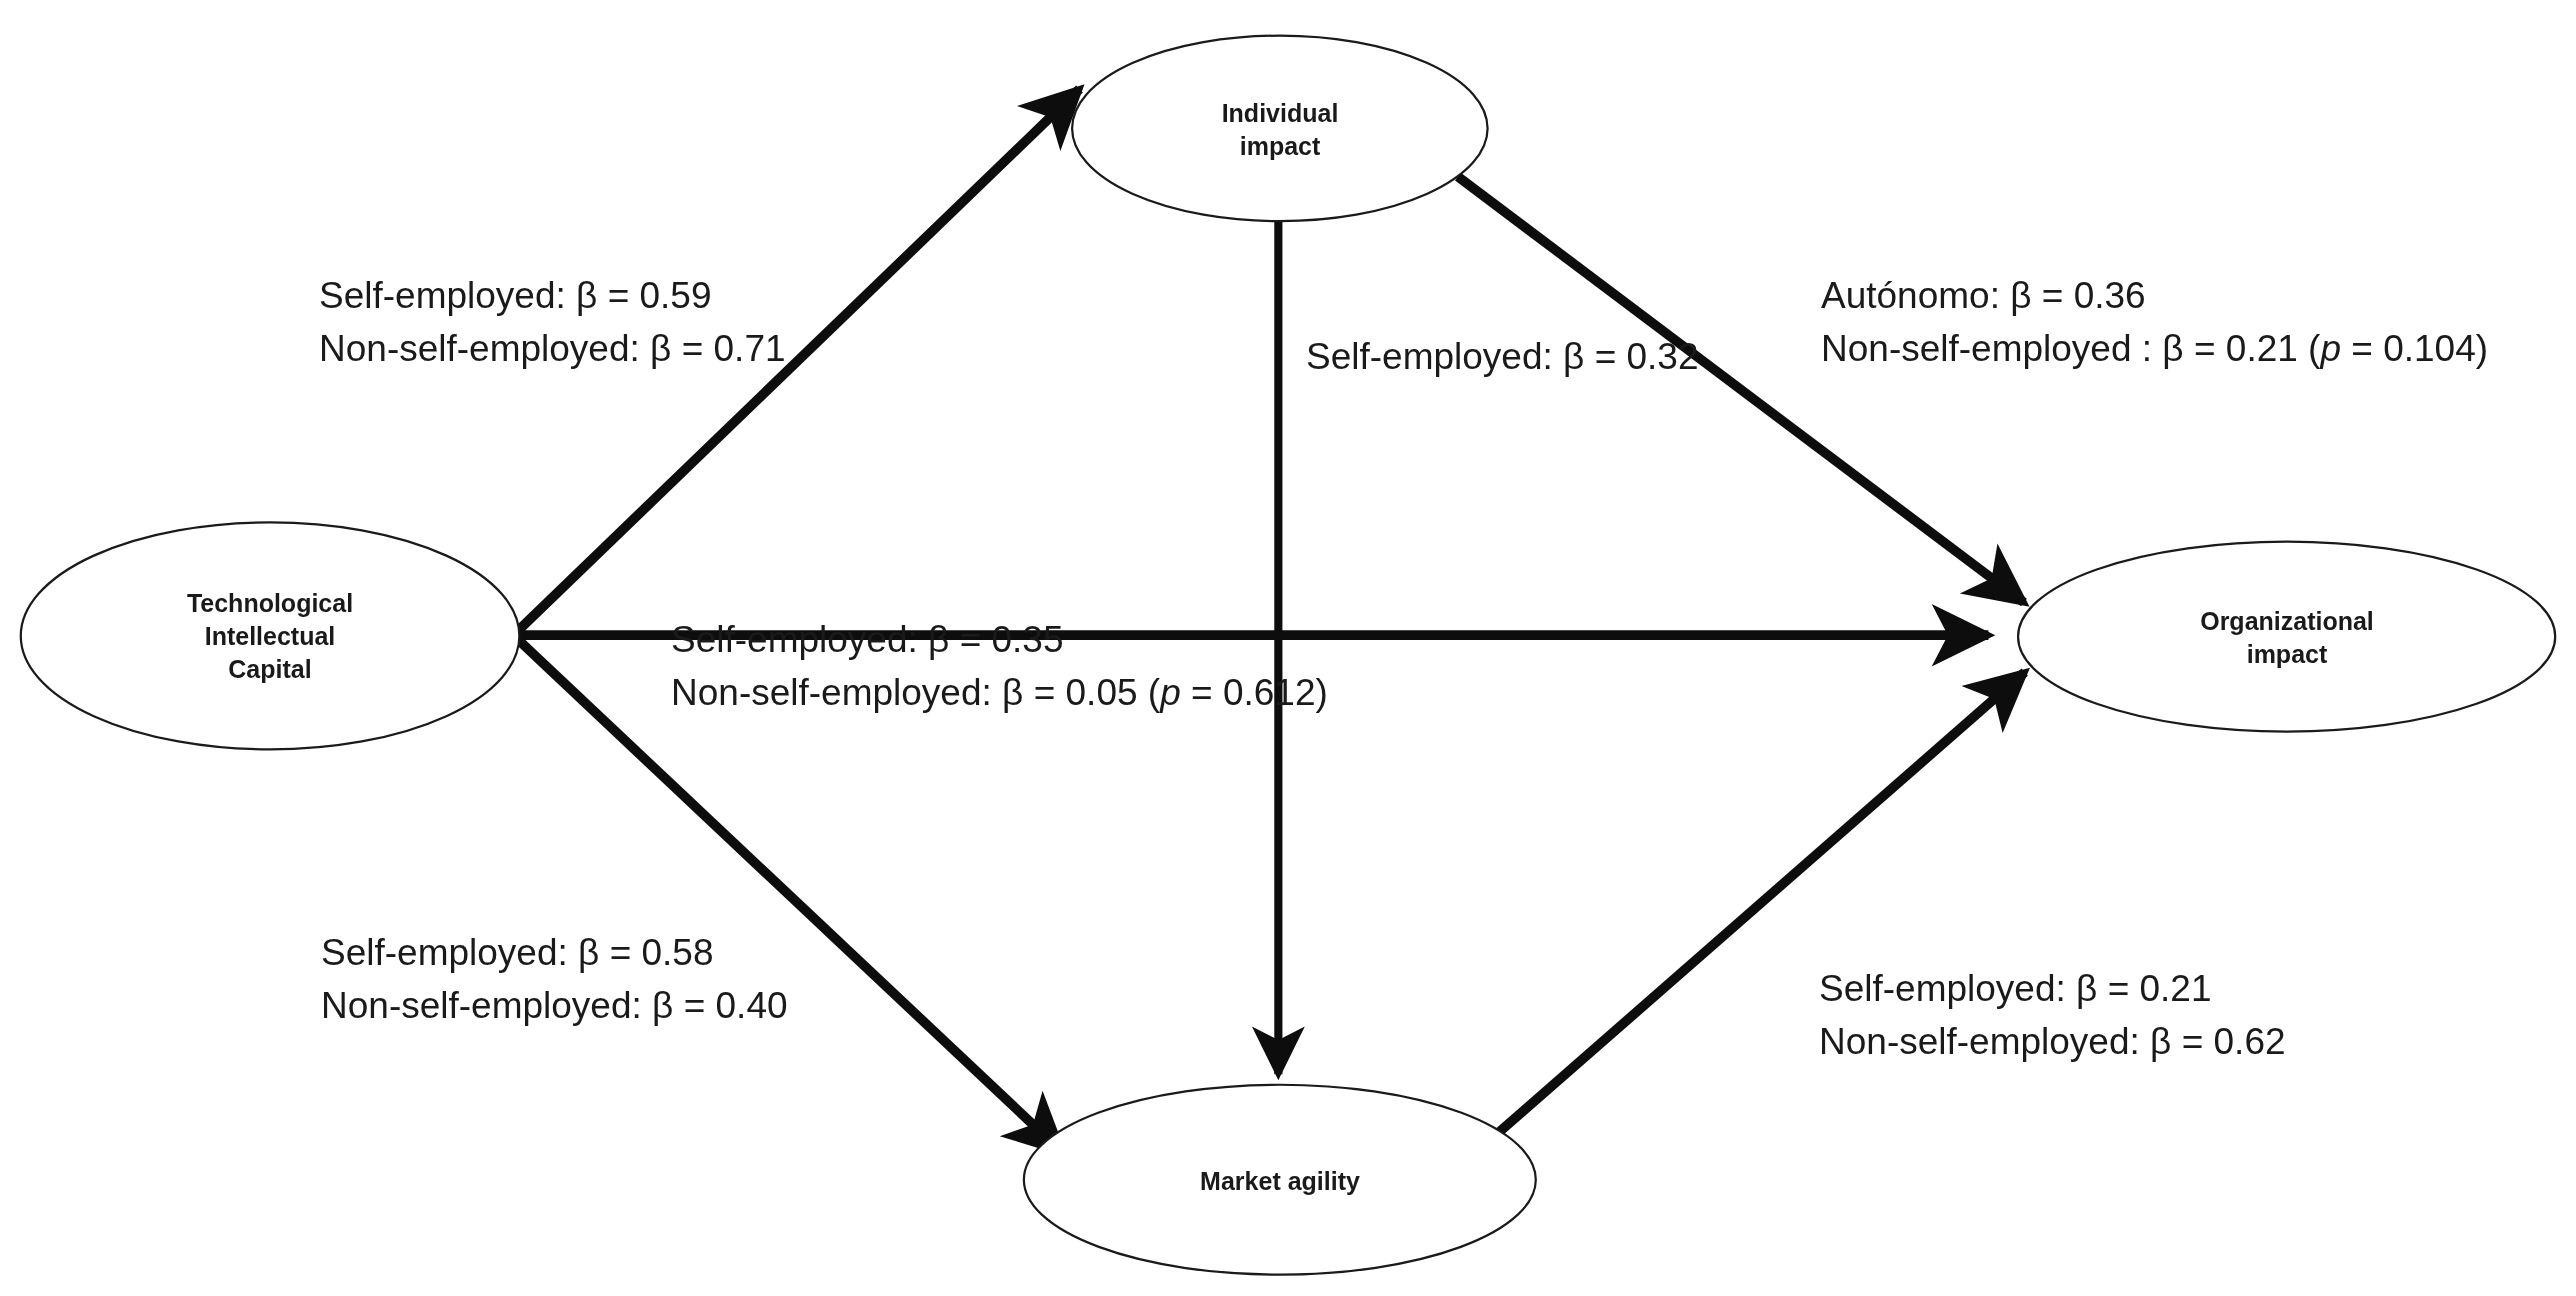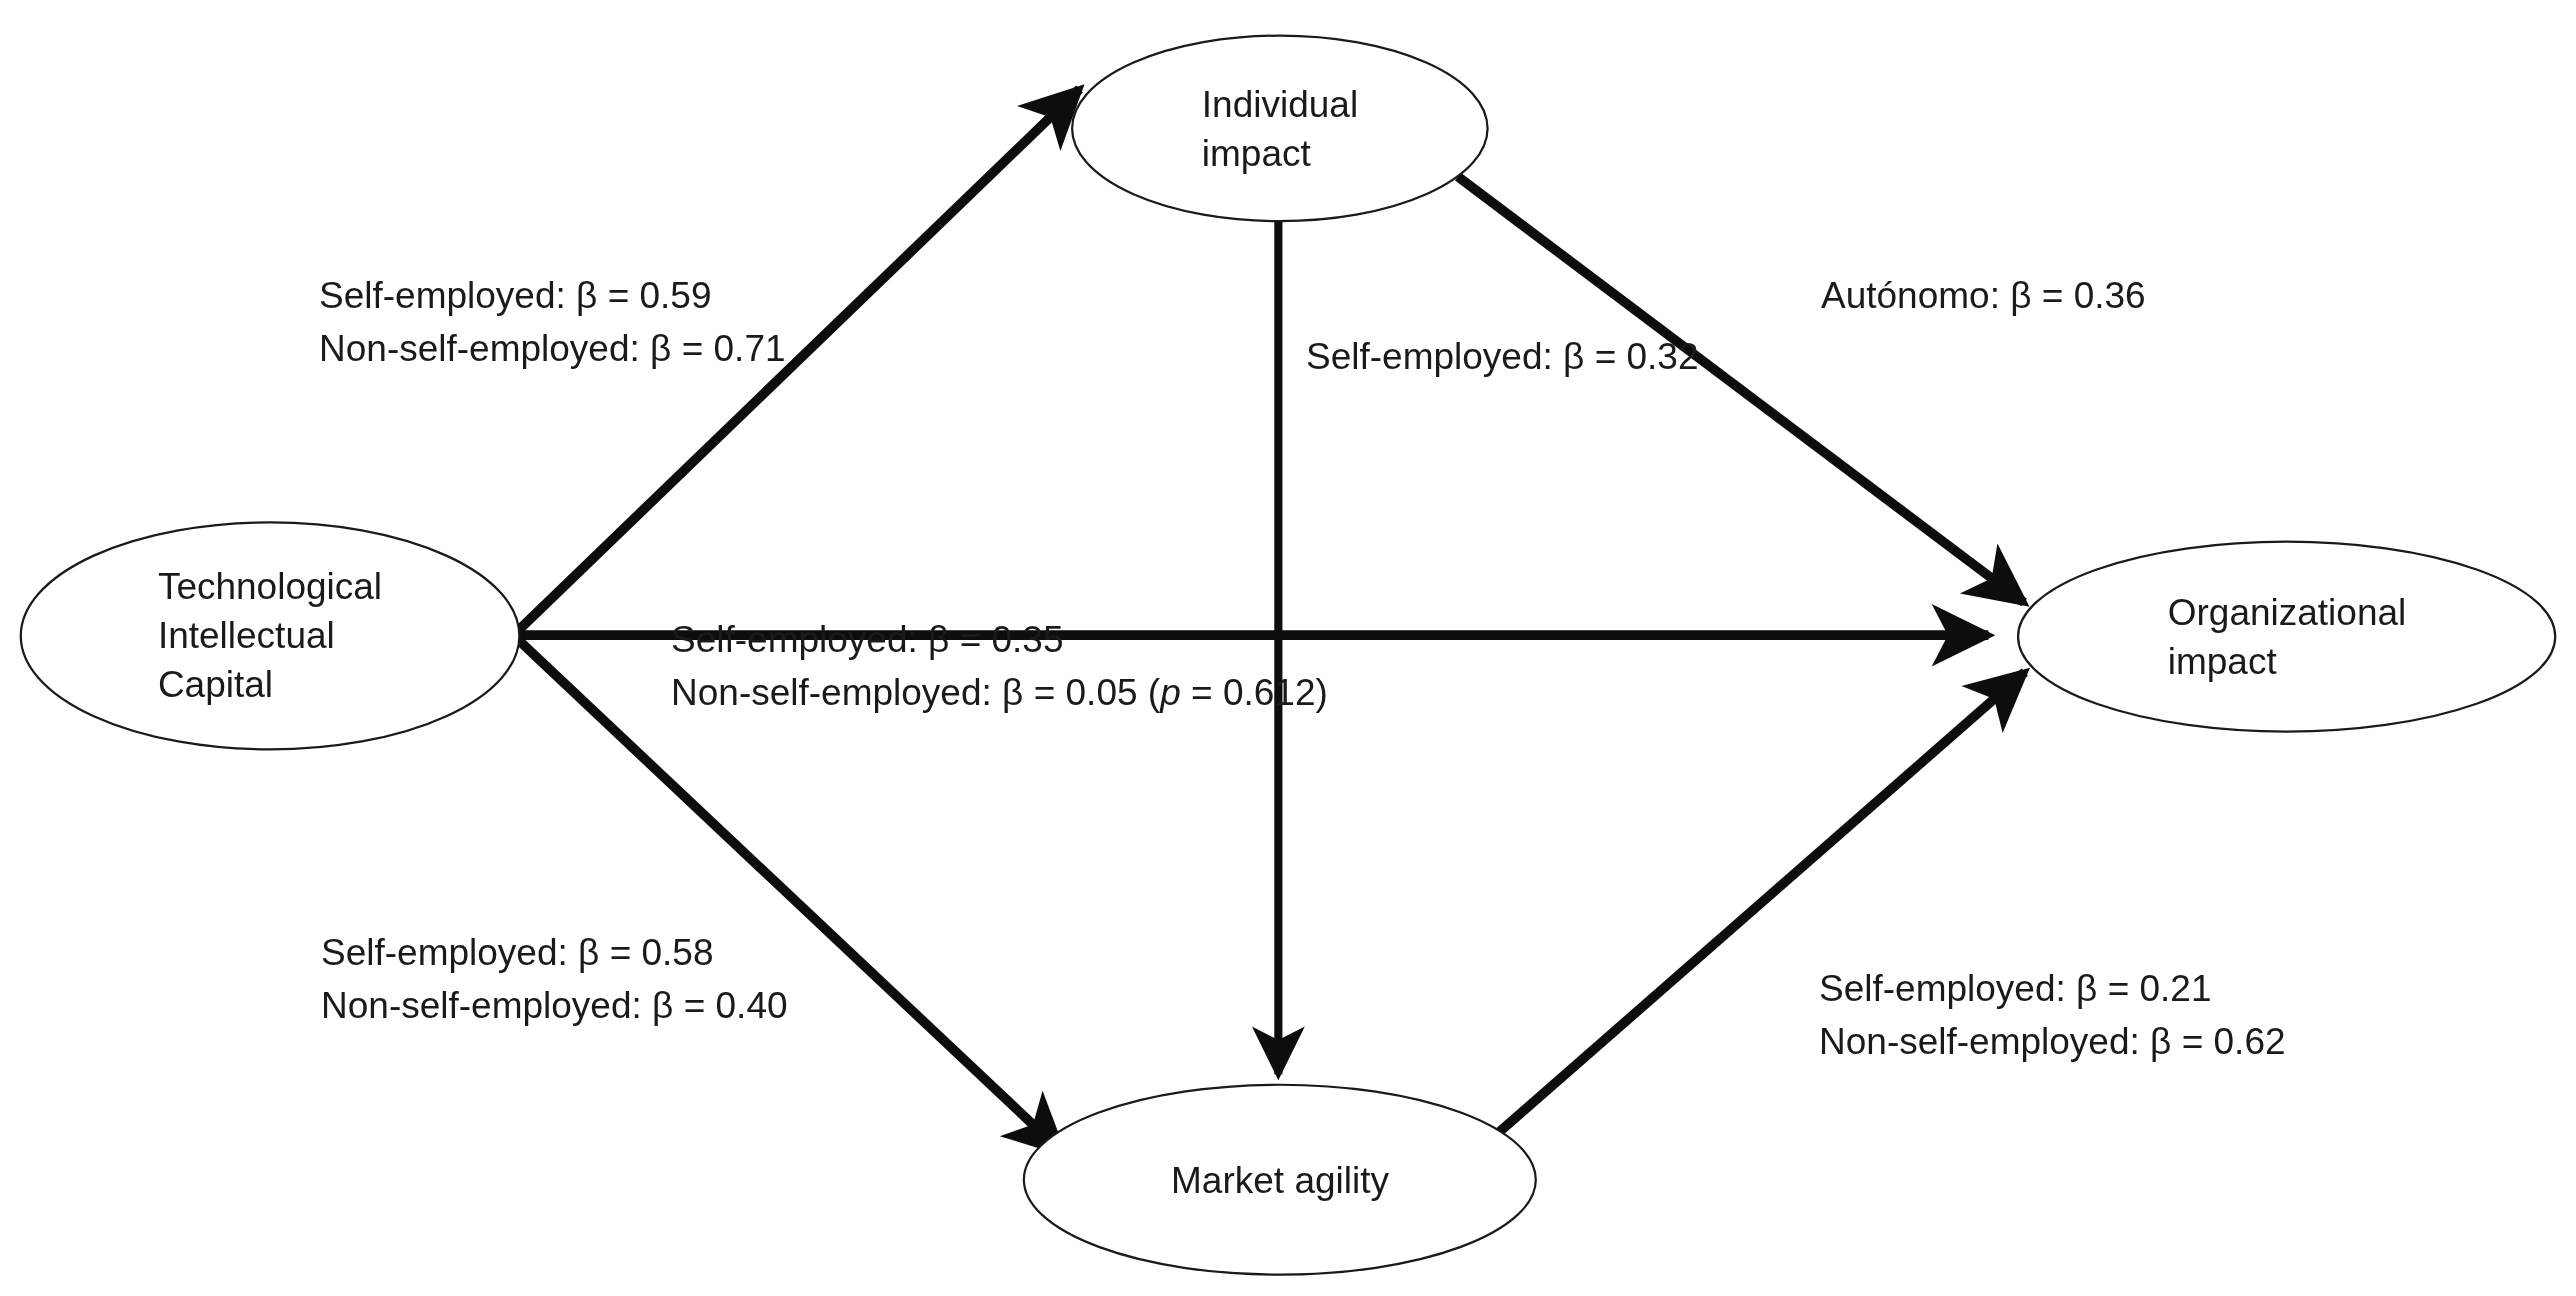--- a/index.html
+++ b/index.html
@@ -27,27 +27,28 @@
     width: 2576px;
     height: 1297px;
   }
   .node-ellipse {
     fill: #ffffff;
     stroke: #1a1a1a;
     stroke-width: 3;
   }
   .node-label {
     position: absolute;
-    text-align: left;
-    font-size: 37px;
+    text-align: center;
+    font-size: 25px;
     line-height: 1.32;
     color: #1a1a1a;
     white-space: pre-line;
     transform: translate(-50%, -50%);
     pointer-events: none;
+    font-weight: bold;
   }
   .edge-label {
     position: absolute;
     font-size: 37px;
     line-height: 1.42;
     color: #1a1a1a;
     white-space: nowrap;
   }
   .edge-label .ln { display: block; }
   .edge-label i { font-style: italic; }
@@ -102,20 +103,21 @@
 impact</div>
   <div class="node-label" style="left:1280px; top:1181px;">Market agility</div>
 
   <div class="edge-label" style="left:319px; top:270px;">
     <span class="ln">Self-employed: β = 0.59</span>
     <span class="ln">Non-self-employed: β = 0.71</span>
   </div>
 
   <div class="edge-label" style="left:1821px; top:270px;">
     <span class="ln">Autónomo: β = 0.36</span>
+    <span class="ln"><span>Non-self-employed : β = 0.21 (</span><i>p</i><span> = 0.104)</span></span>
   </div>
 
   <div class="edge-label" style="left:1306px; top:331px;">
     <span class="ln">Self-employed: β = 0.32</span>
   </div>
 
   <div class="edge-label" style="left:640px; top:614px;margin-left:31px;">
     <span class="ln">Self-employed: β = 0.35</span>
     <span class="ln"><span>Non-self-employed: β = 0.05 (</span><i>p</i><span> = 0.612)</span></span>
   </div>

